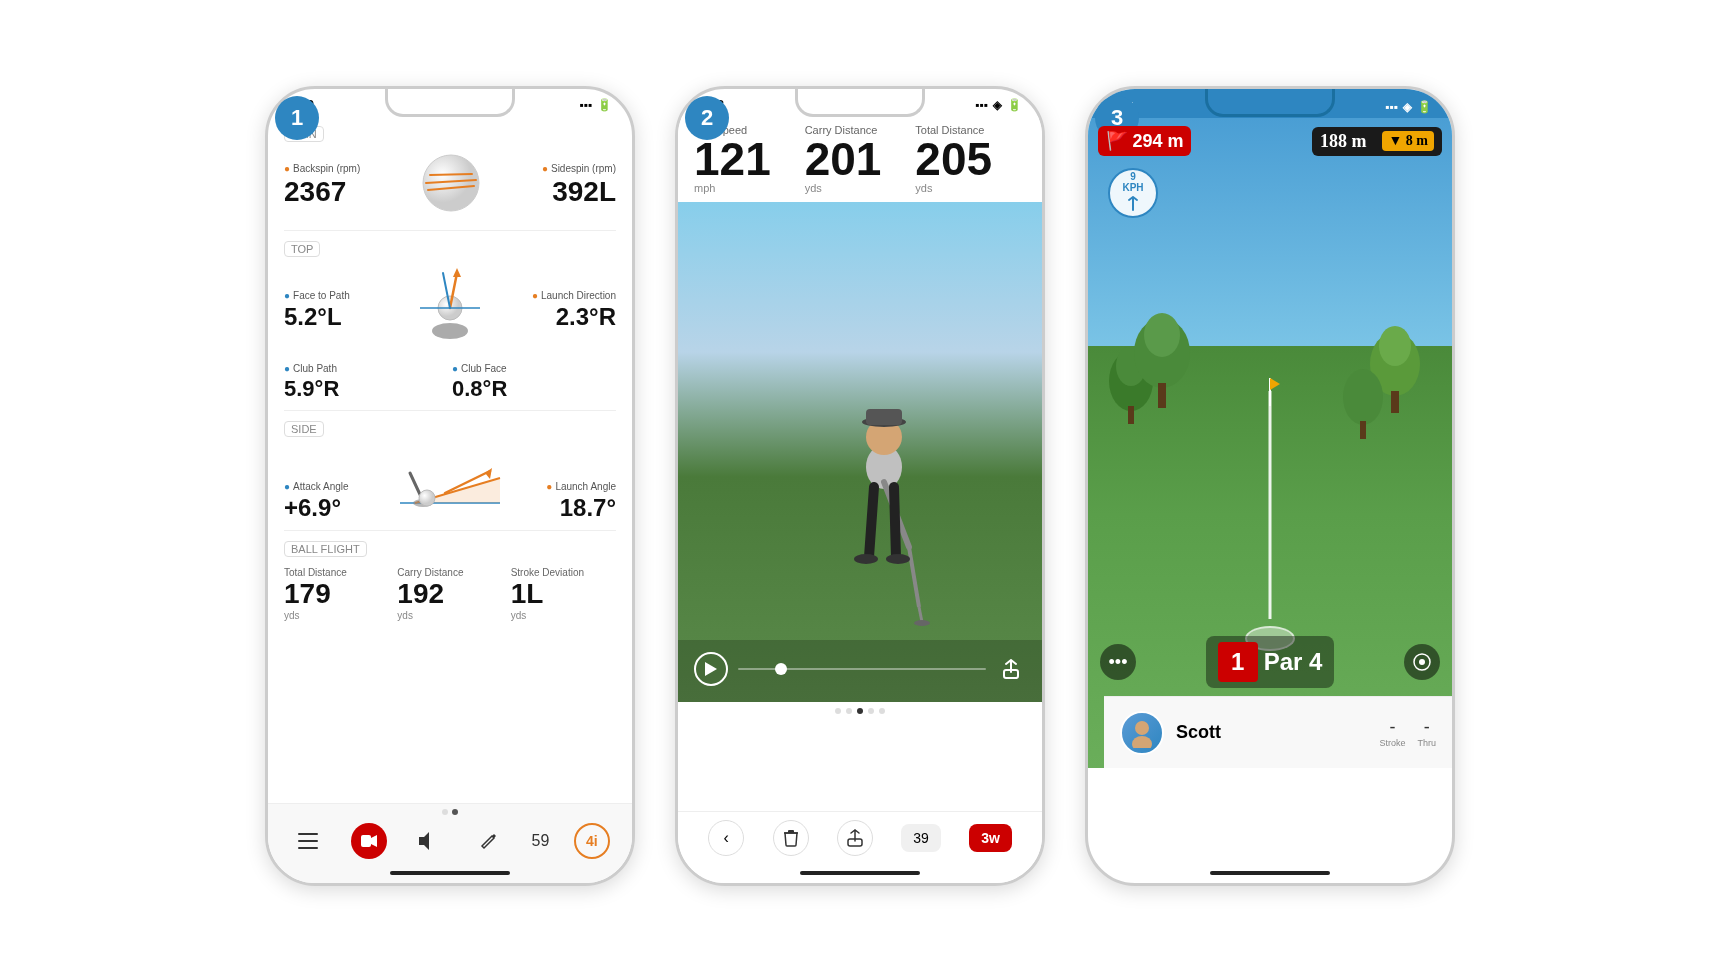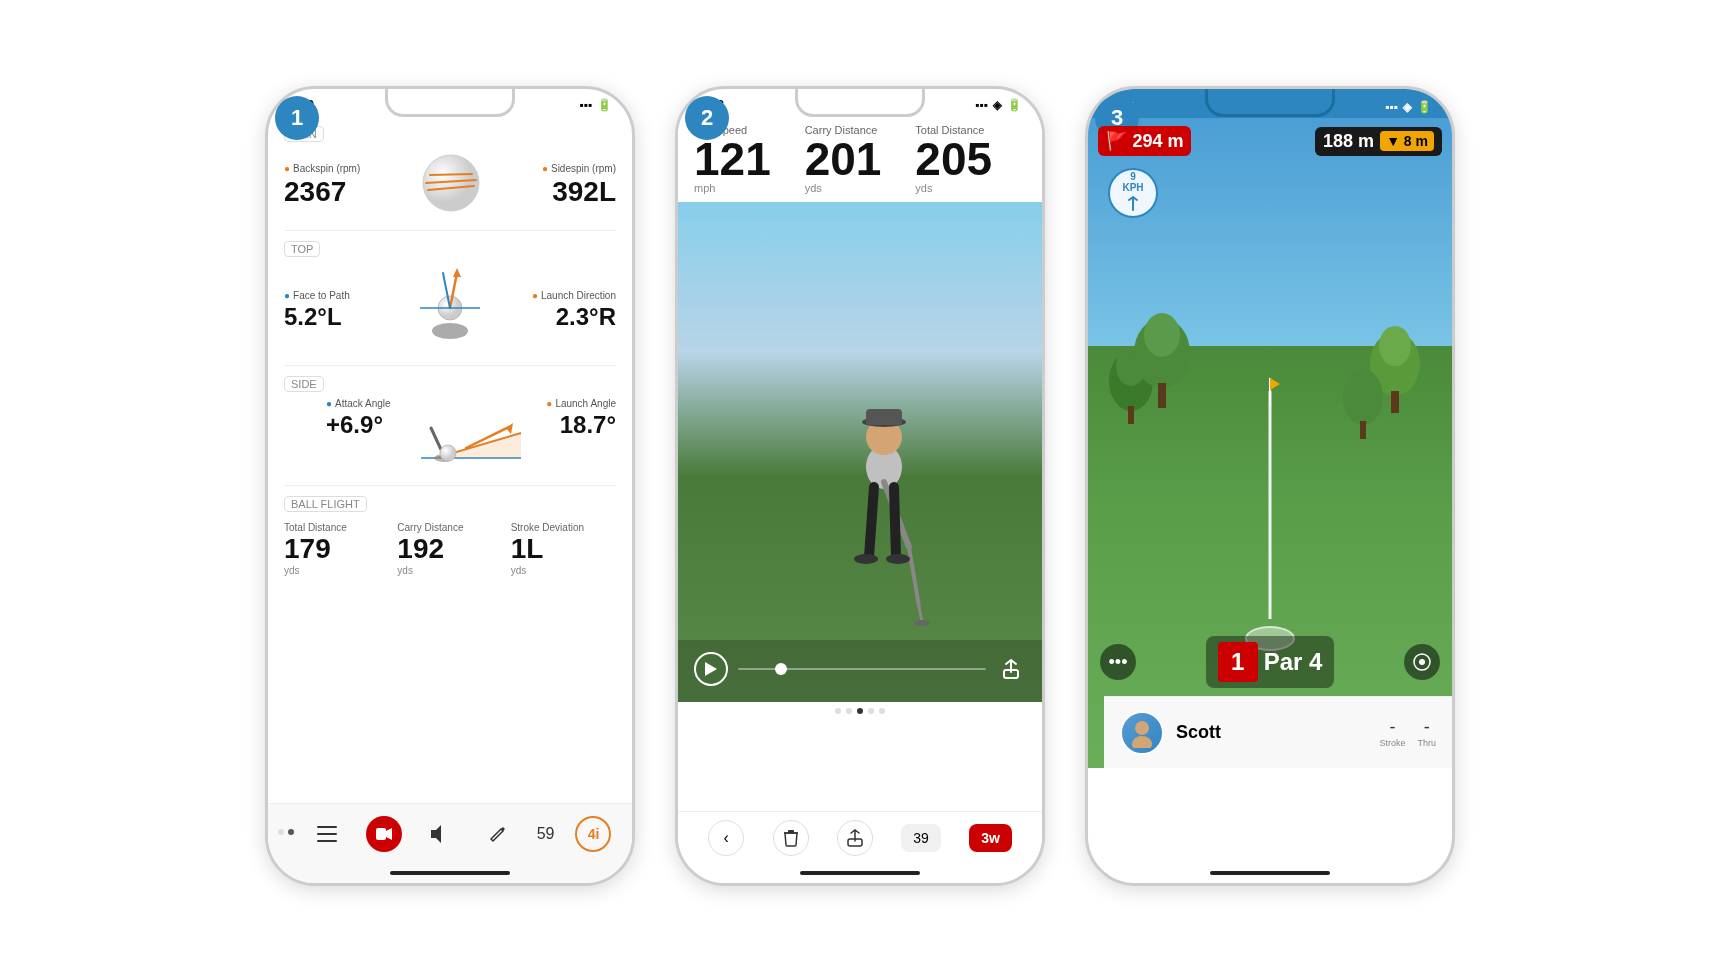--- a/index.html
+++ b/index.html
@@ -397,21 +397,22 @@
 
     .dist-badge-dark {
       background: #1a1a1a;
       color: white;
       border-radius: 6px;
       padding: 4px 8px;
       font-size: 18px;
       font-weight: 700;
       display: flex;
       align-items: flex-start;
-      gap: 6px;
+      gap: 16px;
+      font-family: Liberation Serif, serif;
     }
 
     .dist-badge-yellow {
       background: #f0a500;
       color: #000;
       border-radius: 4px;
       padding: 2px 6px;
       font-size: 14px;
       font-weight: 700;
     }
@@ -581,25 +582,35 @@
               <line x1="45" y1="45" x2="38" y2="10" stroke="#2e86c1" stroke-width="2" stroke-linecap="round"></line>
 
               <line x1="15" y1="45" x2="75" y2="45" stroke="#2e86c1" stroke-width="1.5"></line>
             </svg>
           </div>
           <div style="flex:1; text-align:right;">
             <div class="dot-label dot-orange">Launch Direction</div>
             <div class="big-value" style="font-size:24px;">2.3°R</div>
           </div>
         </div>
+        <div class="grid-2">
+          <div>
+            <div class="dot-label dot-blue">Club Path</div>
+            <div class="big-value" style="font-size:22px;">5.9°R</div>
+          </div>
+          <div>
+            <div class="dot-label dot-blue">Club Face</div>
+            <div class="big-value" style="font-size:22px;">0.8°R</div>
+          </div>
+        </div>
       </div>
 
       <div class="side-section">
         <div class="section-label">SIDE</div>
-        <div style="display:flex; align-items:flex-start; gap:8px;margin-left:42px;">
+        <div style="display:flex; align-items:flex-end; gap:8px;">
           <div style="flex:1;">
             <div class="dot-label dot-blue">Attack Angle</div>
             <div class="big-value" style="font-size:24px;">+6.9°</div>
           </div>
 
           <div>
             <svg width="110" height="75" viewBox="0 0 110 75">
 
               <line x1="5" y1="60" x2="105" y2="60" stroke="#2e86c1" stroke-width="1.5"></line>
 
@@ -645,21 +656,21 @@
             <div class="stat-label">Stroke Deviation</div>
             <div class="stat-value">1L</div>
             <div class="stat-unit">yds</div>
           </div>
         </div>
       </div>
 
     </div>
 
     <div class="toolbar">
-      <div style="display:flex; flex-direction:row; align-items:center; gap:4px; width:100%; position:relative;">
+      <div style="display:flex; flex-direction:column; align-items:center; gap:4px; width:100%; position:relative;">
         <div class="page-dots">
           <div class="page-dot"></div>
           <div class="page-dot active"></div>
         </div>
         <div style="display:flex; align-items:center; justify-content:space-around; width:100%;">
           <div class="toolbar-btn">
             <svg width="20" height="16" viewBox="0 0 20 16">
               <rect y="0" width="20" height="2" rx="1" fill="#333"></rect>
               <rect y="7" width="20" height="2" rx="1" fill="#333"></rect>
               <rect y="14" width="20" height="2" rx="1" fill="#333"></rect>

